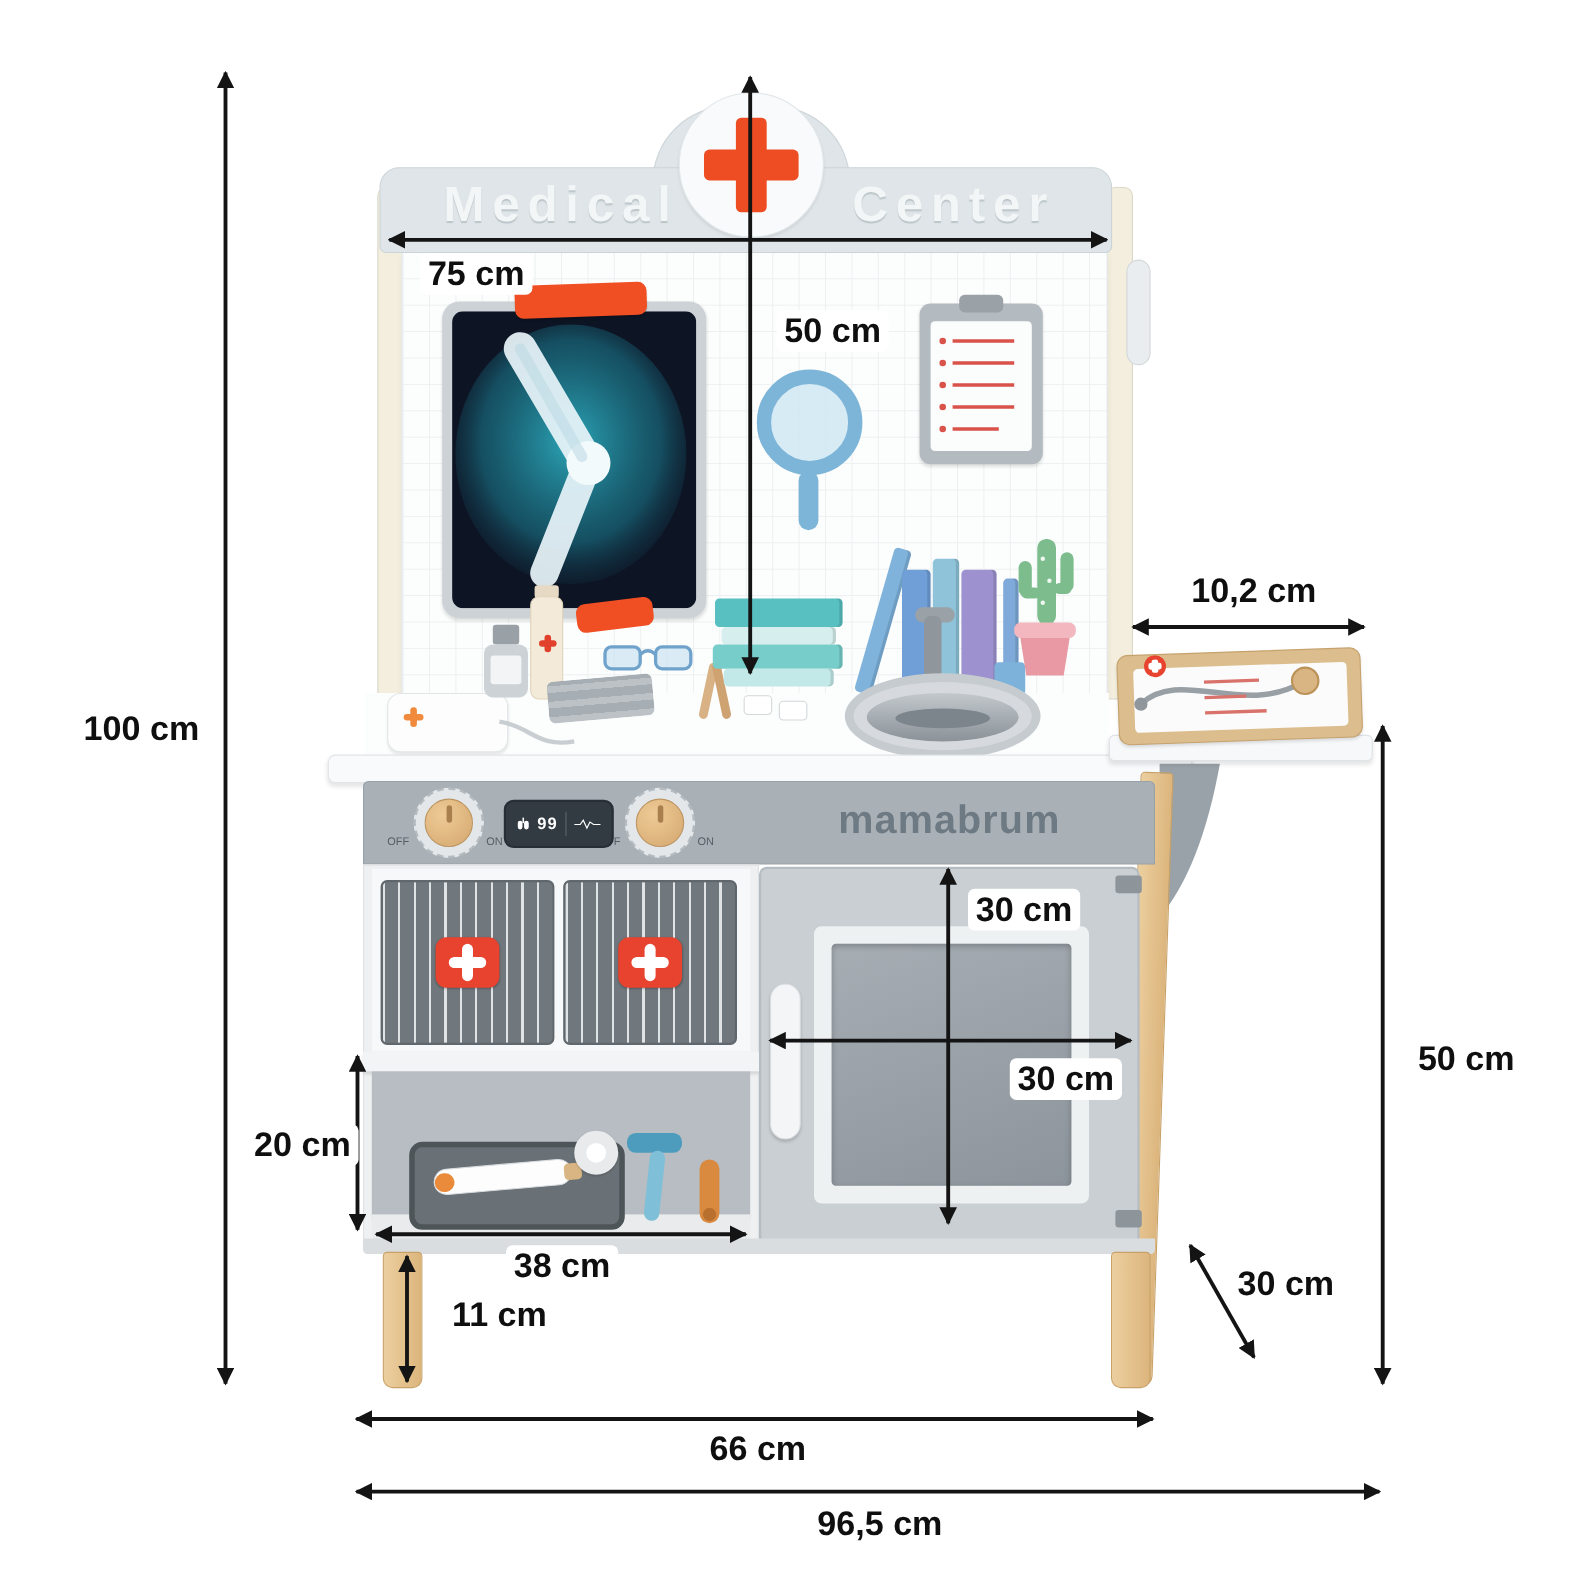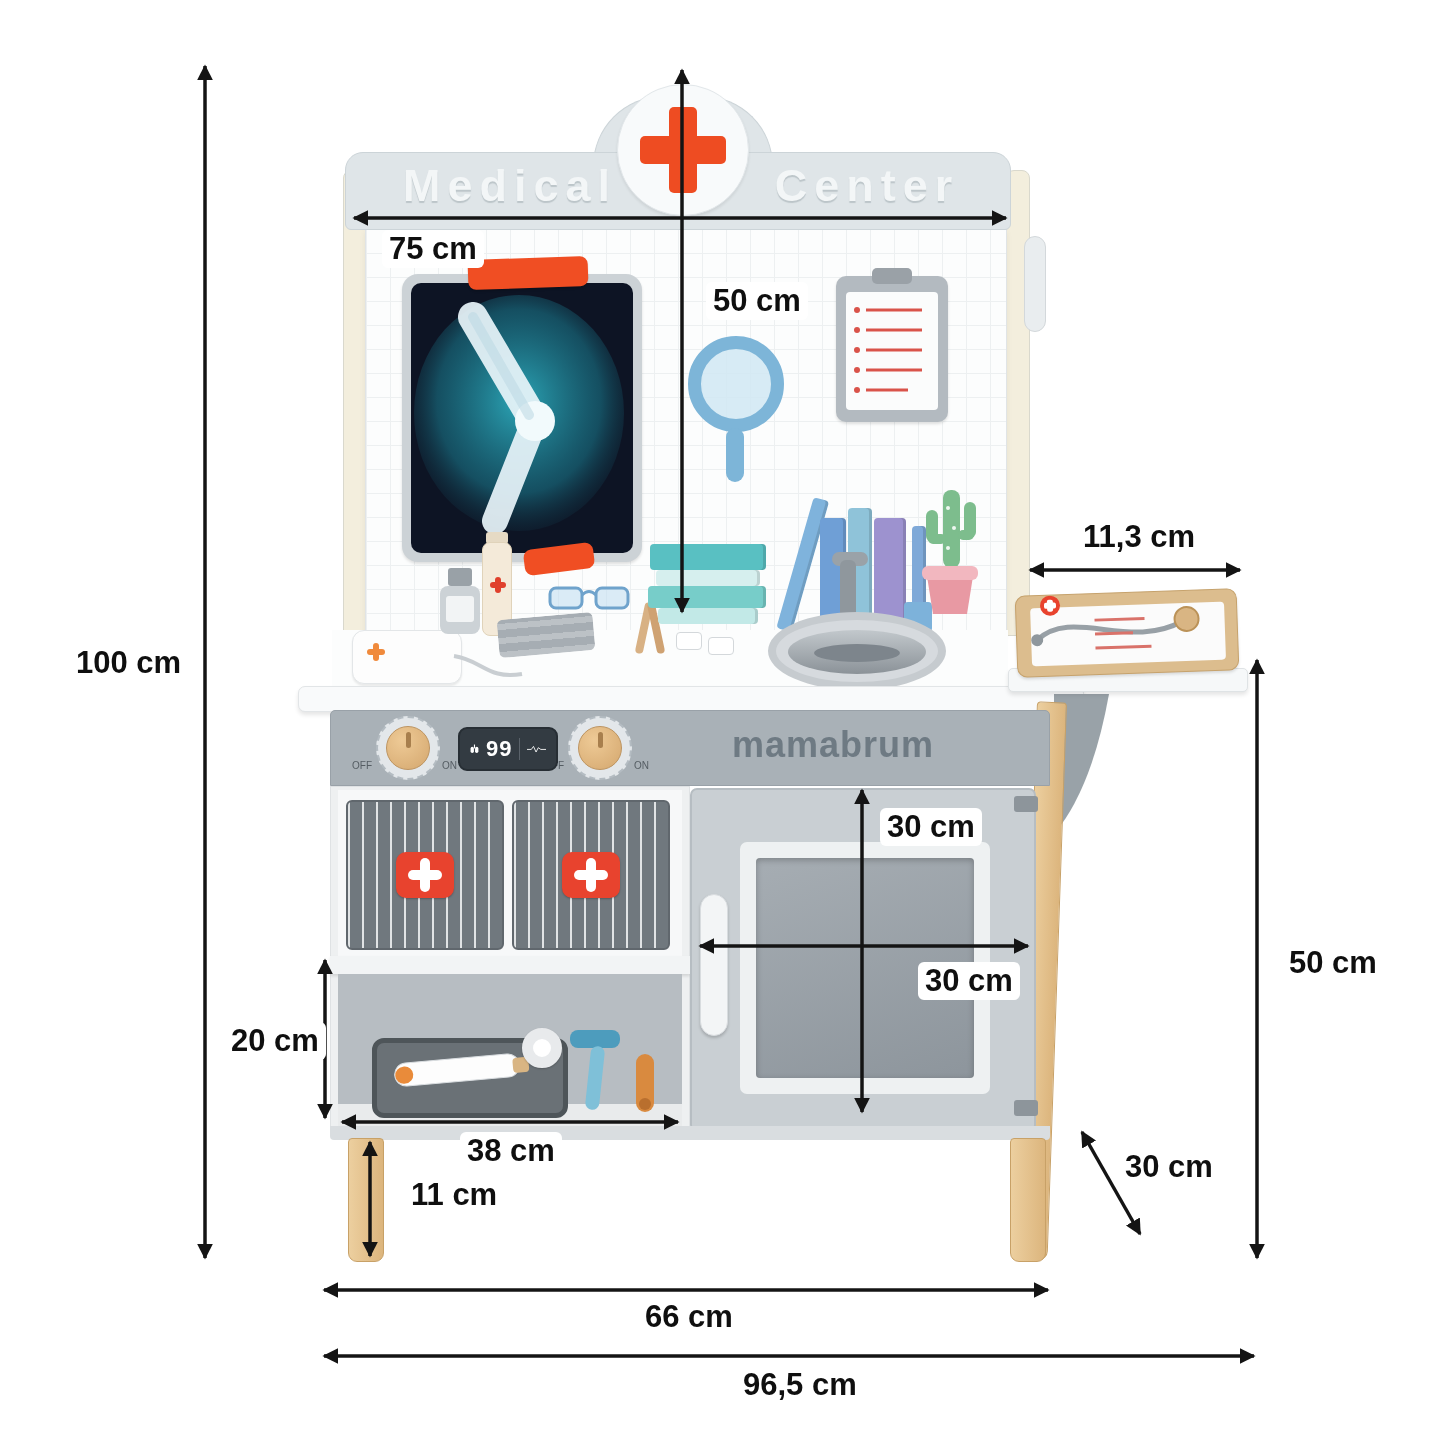--- a/index.html
+++ b/index.html
@@ -15,21 +15,21 @@
 .cross:before{left:34%;top:0;width:32%;height:100%}
 .cross:after{top:34%;left:0;width:100%;height:32%}
 .signband{position:absolute;background:#dfe5e8;border:1px solid #ccd4d8}
 .signtext{position:absolute;font-size:45px;font-weight:800;letter-spacing:7px;color:#f3f6f7;text-shadow:0 2px 1px #bcc5c9;text-align:center}
 .book{position:absolute;border-radius:4px;box-shadow:inset -3px 0 0 rgba(0,0,0,.12)}
 .knob{position:absolute;width:64px;height:64px;border-radius:50%;background:#e3e7ea;border:2px dashed #b4bcc2}
 .knob .inner{position:absolute;left:8px;top:8px;width:44px;height:44px;border-radius:50%;background:radial-gradient(circle at 36% 32%,#eeca96,#d4a76e);border:1px solid #bd9460}
 .knob .inner:after{content:"";position:absolute;left:19px;top:5px;width:5px;height:16px;border-radius:3px;background:#a87f4d}
 .knoblabel{position:absolute;font-size:10px;font-weight:400;color:#555d63}
 .monitor{position:absolute;background:#333b42;border-radius:9px;display:flex;align-items:center;gap:7px;padding:0 10px;color:#fff;border:2px solid #272e34}
-.monitor .val{font-size:22px;font-weight:700;letter-spacing:1px}
+.monitor .val{font-size:15px;font-weight:700;letter-spacing:1px}
 .brand{position:absolute;font-size:36px;font-weight:700;color:#6e7a83;letter-spacing:1px}
 .bin{position:absolute;background:#70787e;border-radius:6px;border:2px solid #60676d;background-image:repeating-linear-gradient(90deg,rgba(244,246,247,.85) 0 2px,transparent 2px 14px)}
 .patch{position:absolute;left:50%;top:50%;transform:translate(-50%,-50%);width:58px;height:46px;background:#e8432e;border-radius:10px;box-shadow:0 1px 2px rgba(0,0,0,.25)}
 .leg{position:absolute;background:linear-gradient(90deg,#eccf9f,#dcb57d);border:1px solid #c8a167;border-radius:4px 4px 9px 9px}
 #arrows{position:absolute;left:0;top:0;z-index:30;pointer-events:none}
 .dimline{stroke:#141414;stroke-width:3.5}
 </style>
 </head>
 <body>
 
@@ -193,21 +193,21 @@
         <rect x="1" y="4" width="6" height="11" rx="3" fill="#fff"></rect>
         <rect x="9" y="4" width="6" height="11" rx="3" fill="#fff"></rect>
         <rect x="7" y="0" width="2" height="7" fill="#fff"></rect>
       </svg>
       <span class="val">99</span>
       <div style="width:1px;height:22px;background:#5a626a"></div>
       <svg width="34" height="20" viewBox="0 0 44 20">
         <polyline points="0,11 10,11 15,4 21,17 26,7 32,11 44,11" stroke="#fff" stroke-width="2" fill="none"></polyline>
       </svg>
     </div>
-    <div class="brand" style="left:732px;top:724px">mamabrum</div>
+    <div class="brand" style="left:762px;top:724px">mamabrum</div>
 
     <div class="abs" style="left:330px;top:786px;width:360px;height:350px;background:#eef0f1;border:1px solid #dfe2e4"></div>
     <div class="abs" style="left:338px;top:790px;width:344px;height:166px;background:#f7f8f9"></div>
     <div class="bin" style="left:346px;top:800px;width:158px;height:150px">
       <div class="patch">
           <div class="cross" style="left:12px;top:6px;width:34px;height:34px;--c:#fff"></div>
         </div>
     </div>
     <div class="bin" style="left:512px;top:800px;width:158px;height:150px">
       <div class="patch">
@@ -264,21 +264,21 @@
     <line class="dimline" x1="342" y1="1122" x2="678" y2="1122" marker-start="url(#aS)" marker-end="url(#aE)"></line>
     <line class="dimline" x1="370" y1="1142" x2="370" y2="1256" marker-start="url(#aS)" marker-end="url(#aE)"></line>
     <line class="dimline" x1="324" y1="1290" x2="1048" y2="1290" marker-start="url(#aS)" marker-end="url(#aE)"></line>
     <line class="dimline" x1="324" y1="1356" x2="1254" y2="1356" marker-start="url(#aS)" marker-end="url(#aE)"></line>
     <line class="dimline" x1="1082" y1="1132" x2="1140" y2="1234" marker-start="url(#aS)" marker-end="url(#aE)"></line>
   </svg>
 
   <div class="dim" style="left:69px;top:644px">100 cm</div>
   <div class="dim" style="left:382px;top:230px">75 cm</div>
   <div class="dim" style="left:706px;top:282px">50 cm</div>
-  <div class="dim" style="left:1076px;top:518px">11,3 cm</div>
+  <div class="dim" style="left:1076px;top:518px">10,2 cm</div>
   <div class="dim" style="left:1282px;top:944px">50 cm</div>
   <div class="dim" style="left:880px;top:808px">30 cm</div>
   <div class="dim" style="left:918px;top:962px">30 cm</div>
   <div class="dim" style="left:224px;top:1022px">20 cm</div>
   <div class="dim" style="left:460px;top:1132px">38 cm</div>
   <div class="dim" style="left:404px;top:1176px">11 cm</div>
   <div class="dim" style="left:638px;top:1298px">66 cm</div>
   <div class="dim" style="left:736px;top:1366px">96,5 cm</div>
   <div class="dim" style="left:1118px;top:1148px">30 cm</div>
 

